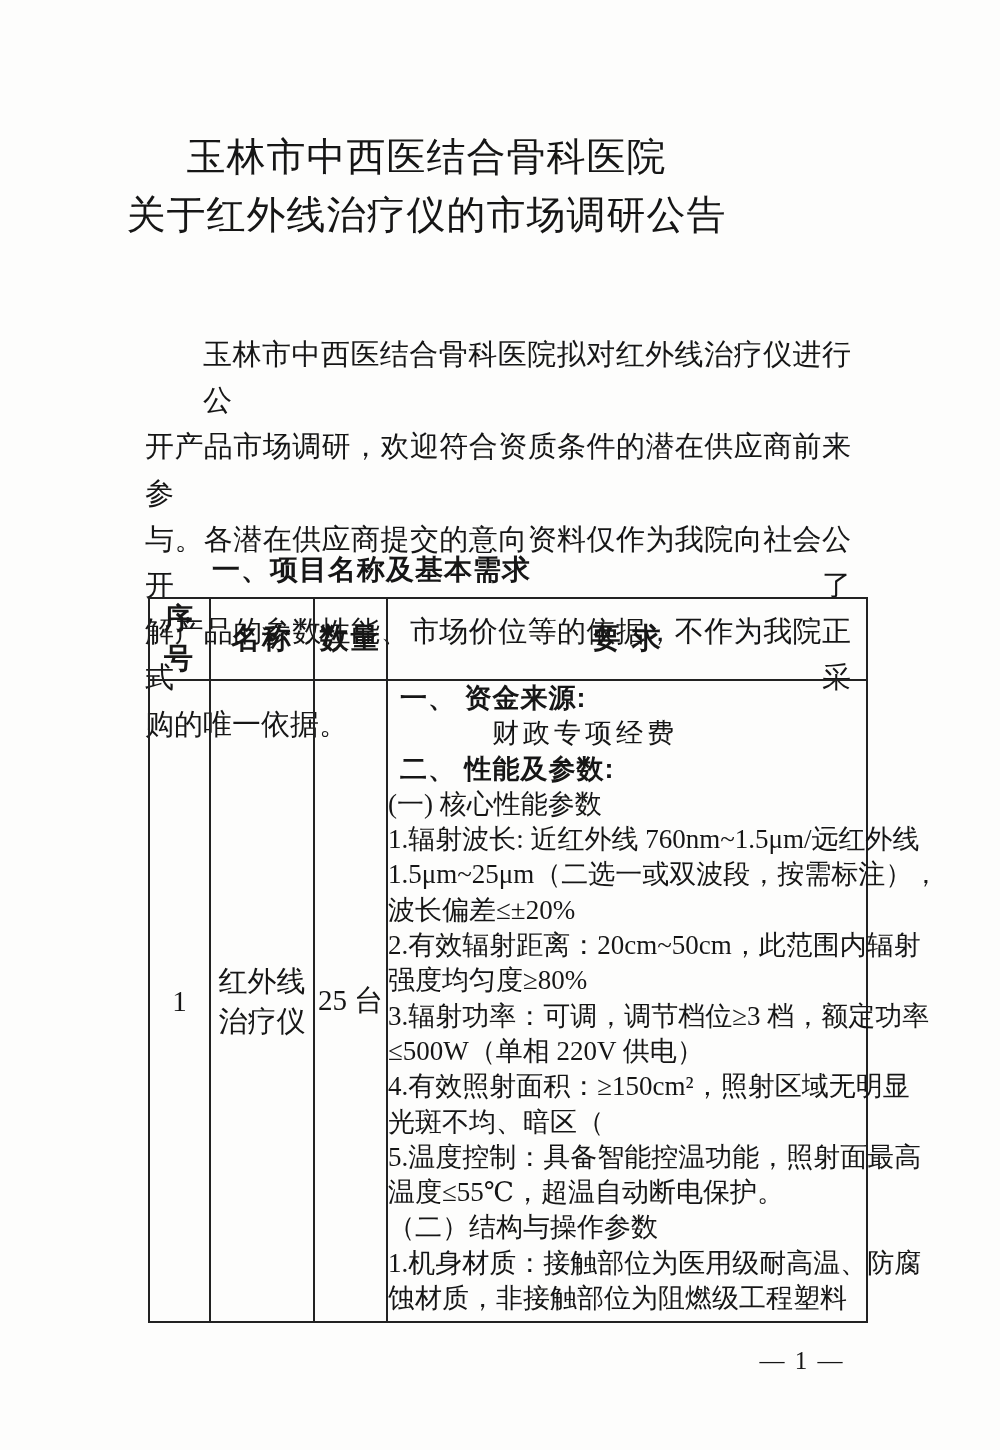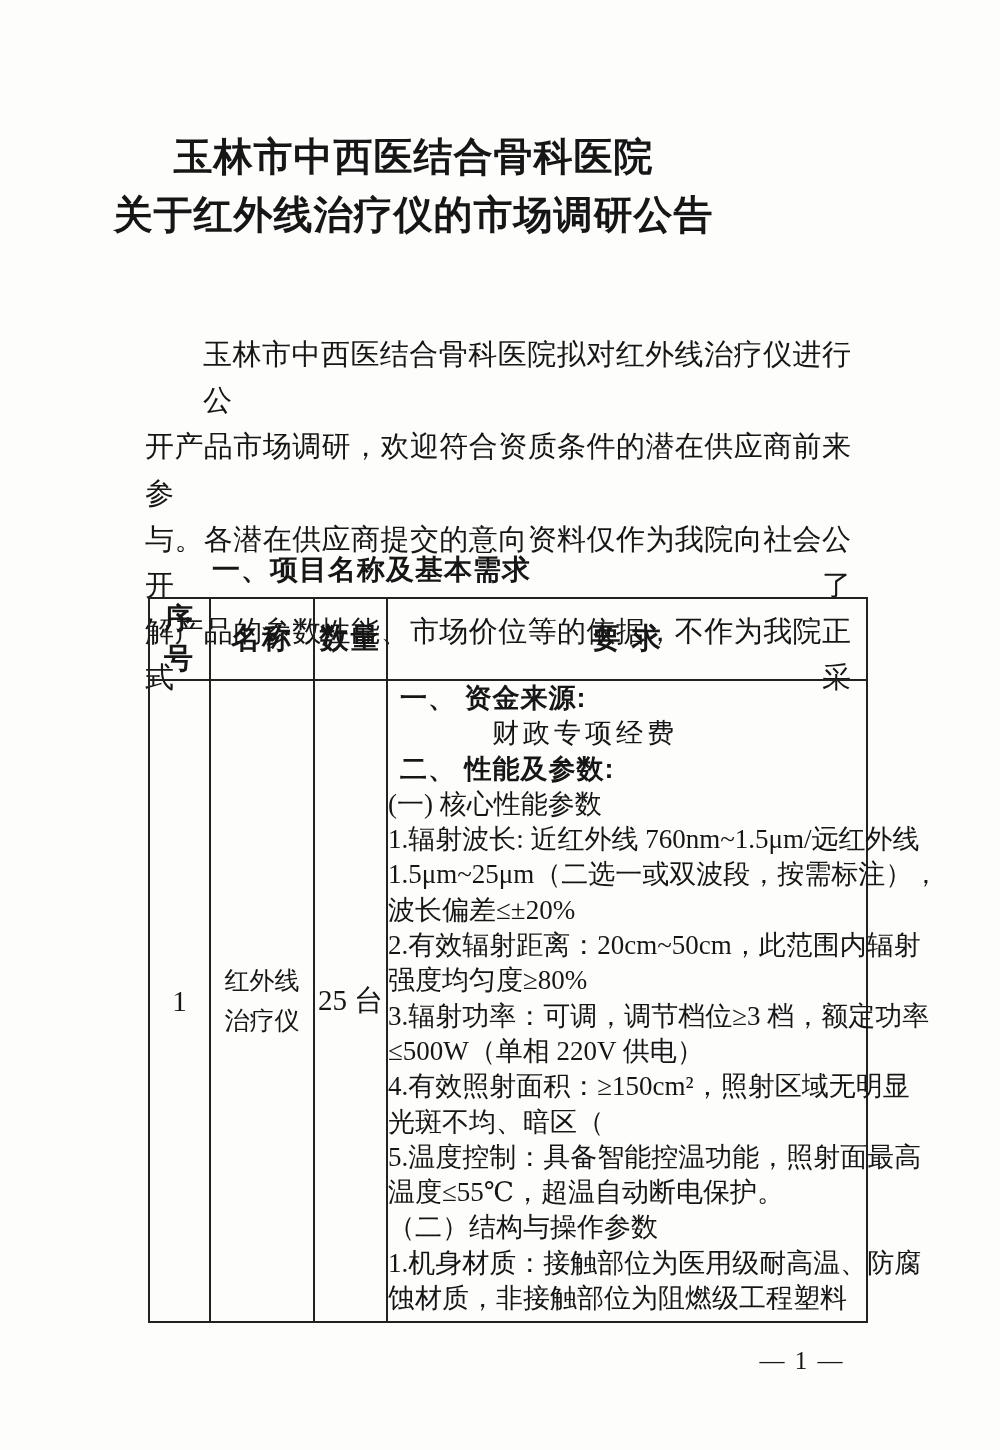--- a/index.html
+++ b/index.html
@@ -7,22 +7,22 @@
     width:1000px;height:1450px;
     background:#ffffff;
     font-family:"Liberation Serif","DejaVu Serif",serif;
     color:#161616;
     position:relative;
     overflow:hidden;
   }
   .page{position:absolute;inset:0;background:#fdfdfc;}
 
   .title-block{
-    position:absolute;top:128px;left:0;width:827px;
-    text-align:center;font-weight:700;
+    position:absolute;top:128px;left:13px;width:827px;
+    text-align:center;font-weight:400;
     font-size:39px;line-height:58px;
     letter-spacing:1px;
   }
 
   .salutation{
     position:absolute;top:279px;left:146px;
     font-size:29px;line-height:34px;
   }
 
   .intro{
@@ -59,21 +59,21 @@
     font-size:29px;font-weight:700;
     text-align:center;vertical-align:middle;
     letter-spacing:2px;
   }
   td.cell-seq,td.cell-qty{
     text-align:center;vertical-align:middle;
     font-size:29px;
   }
   td.cell-name{
     text-align:center;vertical-align:middle;
-    font-size:25px;
+    font-size:29px;
   }
   td.cell-name .name-wrap{
     display:inline-block;width:3em;
     text-align:left;line-height:40px;
   }
   td.cell-qty{white-space:nowrap;}
   td.cell-req{
     vertical-align:top;
     padding:3px 2px 0 5px;
     height:640px;
@@ -109,20 +109,21 @@
     <div>玉林市中西医结合骨科医院</div>
     <div>关于红外线治疗仪的市场调研公告</div>
   </div>
 
 
   <div class="intro">
     <span class="line first">玉林市中西医结合骨科医院拟对红外线治疗仪进行公</span>
     <span class="line">开产品市场调研，欢迎符合资质条件的潜在供应商前来参</span>
     <span class="line">与。各潜在供应商提交的意向资料仅作为我院向社会公开了</span>
     <span class="line">解产品的参数性能、市场价位等的依据，不作为我院正式采</span>
+    <span class="line last">购的唯一依据。</span>
   </div>
 
   <div class="section-heading">一、项目名称及基本需求</div>
 
   <table class="req-table">
     <colgroup>
       <col style="width:61px">
       <col style="width:104px">
       <col style="width:73px">
       <col>

